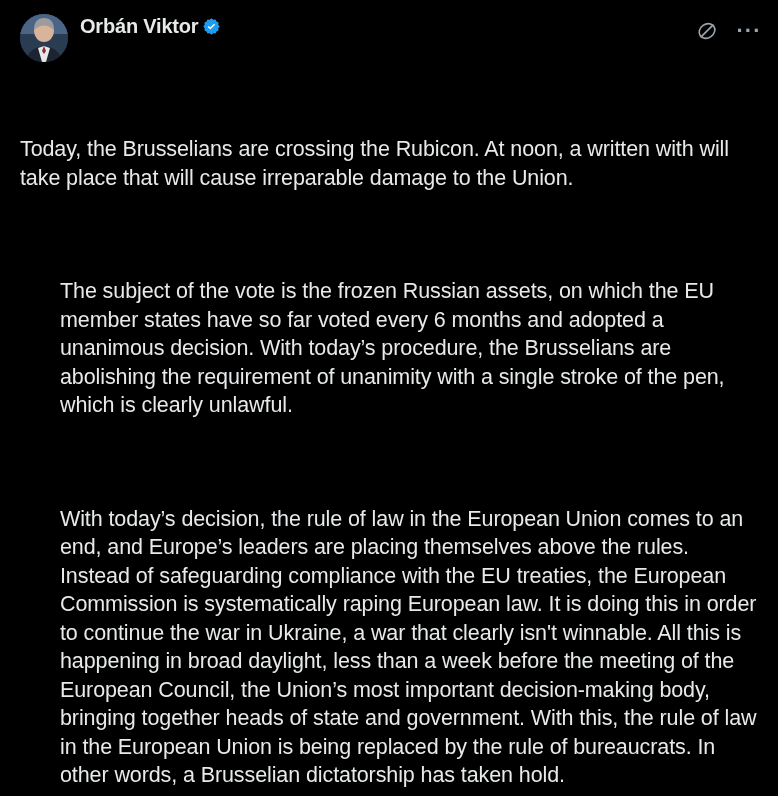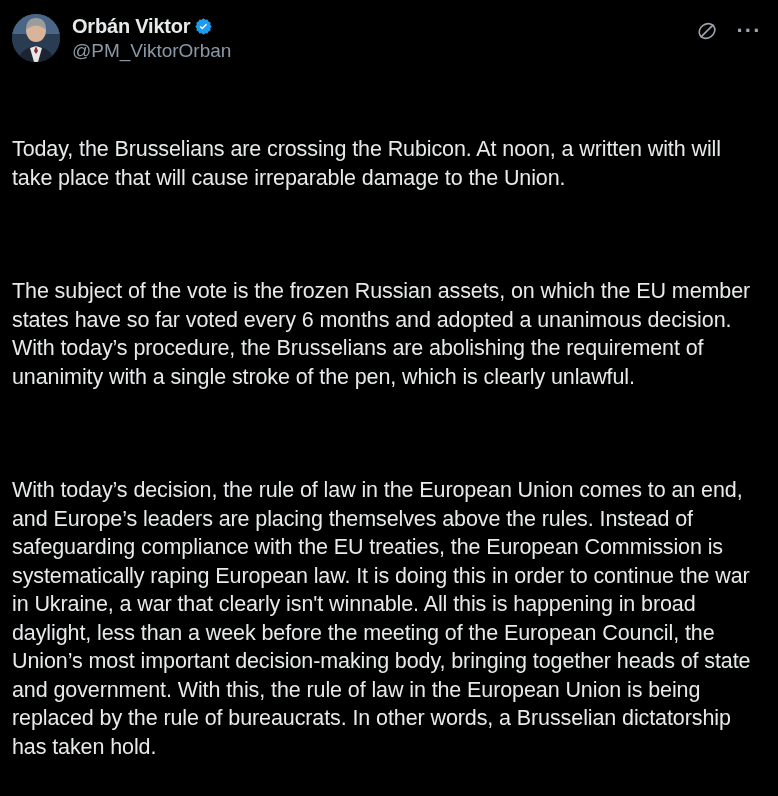--- a/index.html
+++ b/index.html
@@ -11,21 +11,21 @@
     width: 778px;
     height: 796px;
     font-family: "Liberation Sans", sans-serif;
     color: #e7e9ea;
     overflow: hidden;
   }
   .tweet {
     width: 778px;
     height: 796px;
     box-sizing: border-box;
-    padding: 14px 16px 0 12px;
+    padding: 14px 16px 0 20px;
     background: #000000;
     display: flex;
     flex-direction: column;
   }
   .header {
     display: flex;
     align-items: flex-start;
     height: 58px;
   }
   .avatar {
@@ -97,21 +97,21 @@
   .body {
     margin-top: 16px;
     font-size: 21.5px;
     line-height: 28.5px;
     color: #e7e9ea;
     letter-spacing: -0.1px;
     white-space: pre-wrap;
     word-wrap: break-word;
   }
   .para { margin: 0; }
-  .para + .para { margin-top: 28px; }
+  .para + .para { margin-top: 28px; margin-left: 40px; }
 </style>
 </head>
 <body>
 
 <div class="tweet">
 
   <div class="header">
 
     <div class="avatar">
       <svg width="48" height="48" viewBox="0 0 48 48" aria-hidden="true">
@@ -128,21 +128,20 @@
     <div class="names">
       <div class="name-row">
         <span class="display-name">Orbán Viktor</span>
         <span class="verified">
           <svg width="19" height="19" viewBox="0 0 22 22" aria-hidden="true">
             <path fill="#1d9bf0" d="M11 1.5l2.1 1.6 2.6-.3 1.1 2.4 2.4 1.1-.3 2.6L20.5 11l-1.6 2.1.3 2.6-2.4 1.1-1.1 2.4-2.6-.3L11 20.5l-2.1-1.6-2.6.3-1.1-2.4-2.4-1.1.3-2.6L1.5 11l1.6-2.1-.3-2.6 2.4-1.1 1.1-2.4 2.6.3z"></path>
             <path fill="#ffffff" d="M9.6 14.6l-3-3 1.2-1.2 1.8 1.8 4.3-4.3 1.2 1.2z"></path>
           </svg>
         </span>
       </div>
-      <div class="handle">@PM_ViktorOrban</div>
     </div>
 
     <div class="header-actions">
       <div class="icon-btn">
         <svg width="22" height="22" viewBox="0 0 24 24" aria-hidden="true">
           <ellipse cx="12" cy="12" rx="9" ry="7.5" fill="none" stroke="#9aa4ad" stroke-width="1.8" transform="rotate(-35 12 12)"></ellipse>
           <line x1="5" y1="19" x2="19" y2="5" stroke="#9aa4ad" stroke-width="1.8"></line>
         </svg>
       </div>
       <div class="icon-btn">

